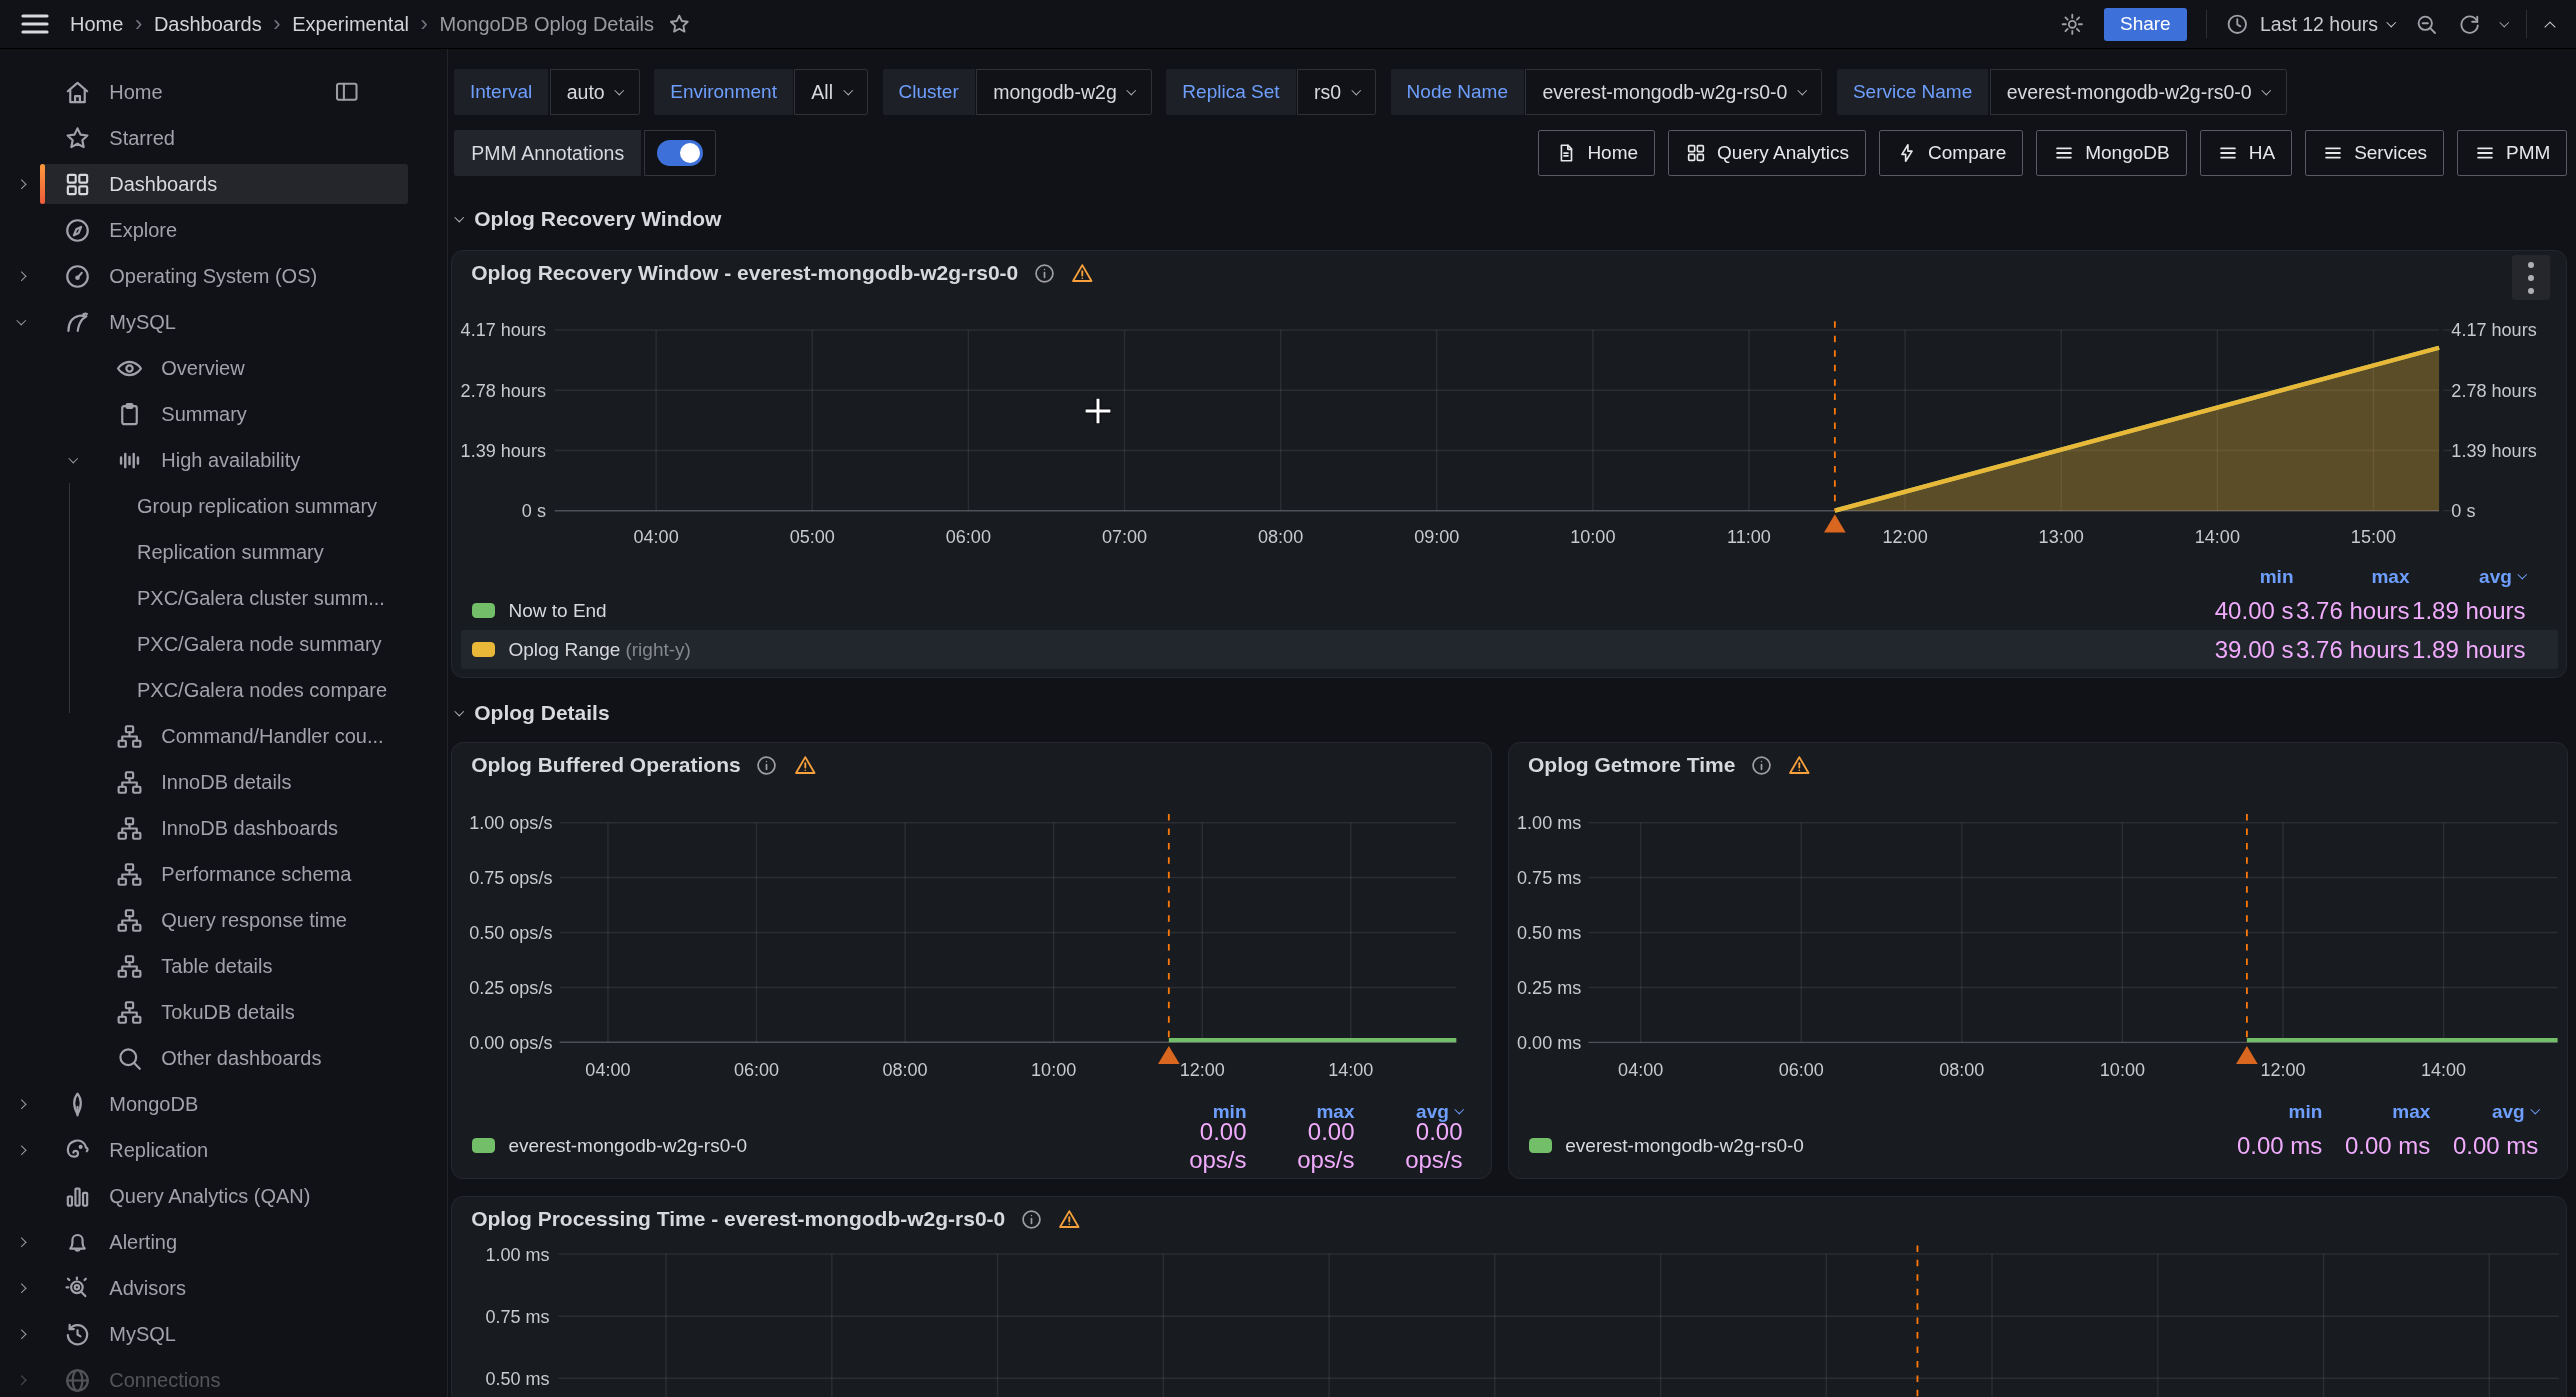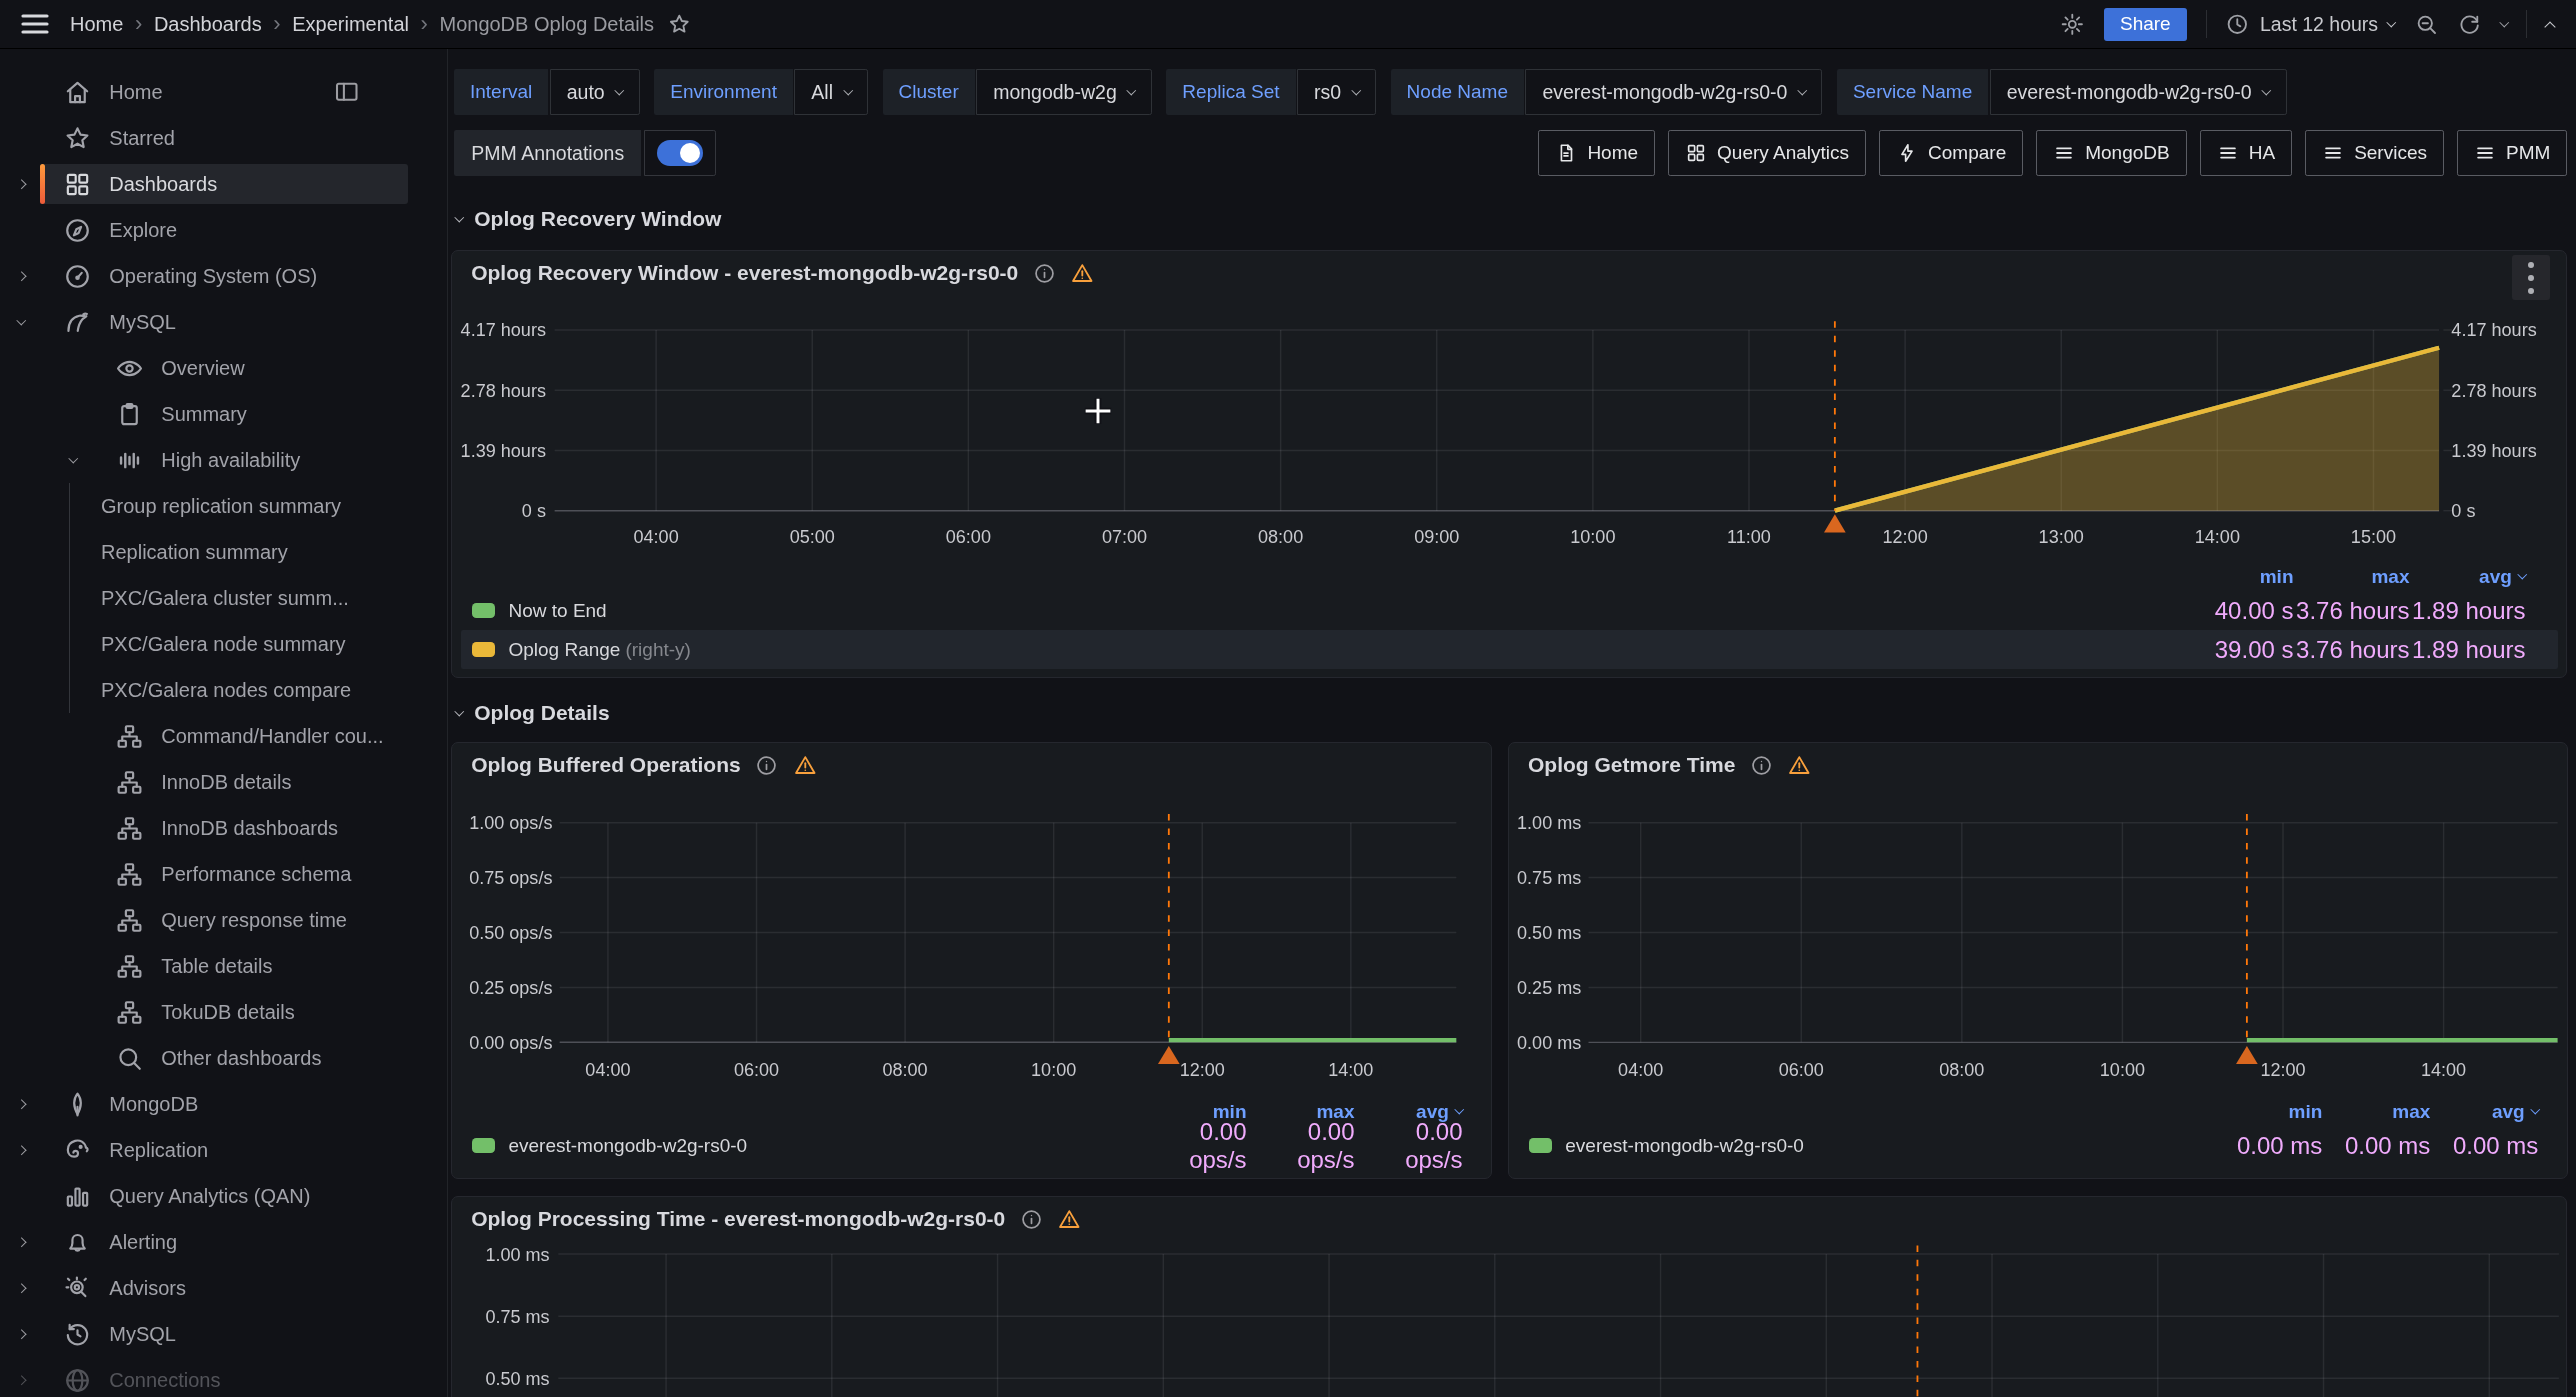--- a/index.html
+++ b/index.html
@@ -39,21 +39,21 @@
     display:flex; align-items:center; }
   .srow.active .inner { background:#24262c; }
   .srow.active { color:#d8d9dd; }
   .accentbar { position:absolute; left:0; top:0; bottom:0; width:5px; border-radius:2.9px;
     background:linear-gradient(180deg,#ff9a3c,#ec5b3a); display:none; }
   .srow.active .accentbar { display:block; }
   .sicon { width:29px; height:29px; color:currentColor; flex:0 0 auto; }
   .srow.l1 .sicon { margin-left:23px; }
   .srow.l2 .sicon { margin-left:75px; }
   .srow .slabel { margin-left:17.3px; white-space:nowrap; }
-  .srow.l3 .slabel { margin-left:61px; }
+  .srow.l3 .slabel { margin-left:97px; }
   .srow.l3 .treeline { position:absolute; left:29px; top:-2.9px; bottom:-2.9px; width:1.4px; background:#33353b; }
   .srow.faded { opacity:0.45; }
   .panel-toggle { position:absolute; right:48px; width:27.5px; height:27.5px; color:#9d9da2; }
 
   
   #main { position:absolute; left:449px; top:49px; width:2127px; height:1349px; background:#111217;padding-left:27px; }
   #filters { position:absolute; left:5px; top:20px; display:flex; gap:14.5px; }
   .fpair { display:flex; gap:1.4px; }
   .fchip-label { background:#1d2127; color:#6e9fff; font-size:19px; height:46px; display:flex;
     align-items:center; padding:0 16px; border-radius:2.2px 0 0 2.2px; }
@@ -70,21 +70,21 @@
   .toggle-knob { position:absolute; right:2.9px; top:2.9px; width:20px; height:20px; border-radius:50%; background:#fff; }
   #navbtns { margin-left:auto; display:flex; gap:13px; }
   .navbtn { border:0.7px solid #5a5c63; background:transparent; color:#e6e7e9; font-size:19px; height:46px;
     padding:0 16px; border-radius:2.2px; display:flex; align-items:center; gap:10px; cursor:pointer; }
   .navbtn .icon24 { color:#e6e7e9; width:22px; height:22px; }
 
   .section-head { position:absolute; left:7.2px; display:flex; align-items:center; gap:11.6px;
     font-size:21px; font-weight:700; color:#d8d9de; cursor:pointer; }
   .section-head .chev { color:#b8b9bf; }
 
-  .panel { position:absolute; background:#181b1f; border:0.7px solid #25272e; border-radius:7px; }
+  .panel { position:absolute; background:#181b1f; border:0.7px solid #25272e; border-radius:12px; }
   .ptitle-row { position:absolute; left:19px; top:10px; display:flex; align-items:center; gap:14.5px; z-index:3;}
   .ptitle { font-size:21px; font-weight:700; color:#d8d9de; cursor:pointer; white-space:nowrap; }
   .info-ic { width:23px; height:23px; color:#9d9da2; }
   .warn-ic { width:24.6px; height:24.6px; color:#f8a03c; }
   .kebab { position:absolute; right:16px; top:4.3px; width:38px; height:45px; background:#26272c;
     border-radius:2.9px; display:flex; flex-direction:column; align-items:center; justify-content:center; gap:7.2px; cursor:pointer; z-index:4;}
   .kebab i { width:5.8px; height:5.8px; border-radius:50%; background:#aeafb4; }
 
   .chart-svg { position:absolute; left:0; top:0; }
   svg text { font-family:"Liberation Sans","DejaVu Sans",sans-serif; }

